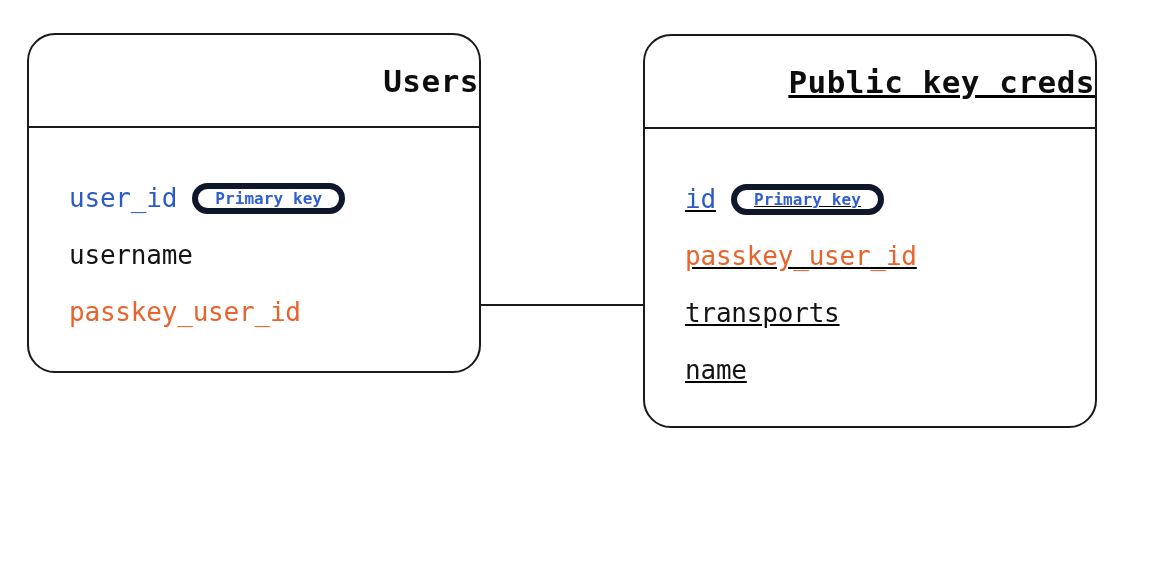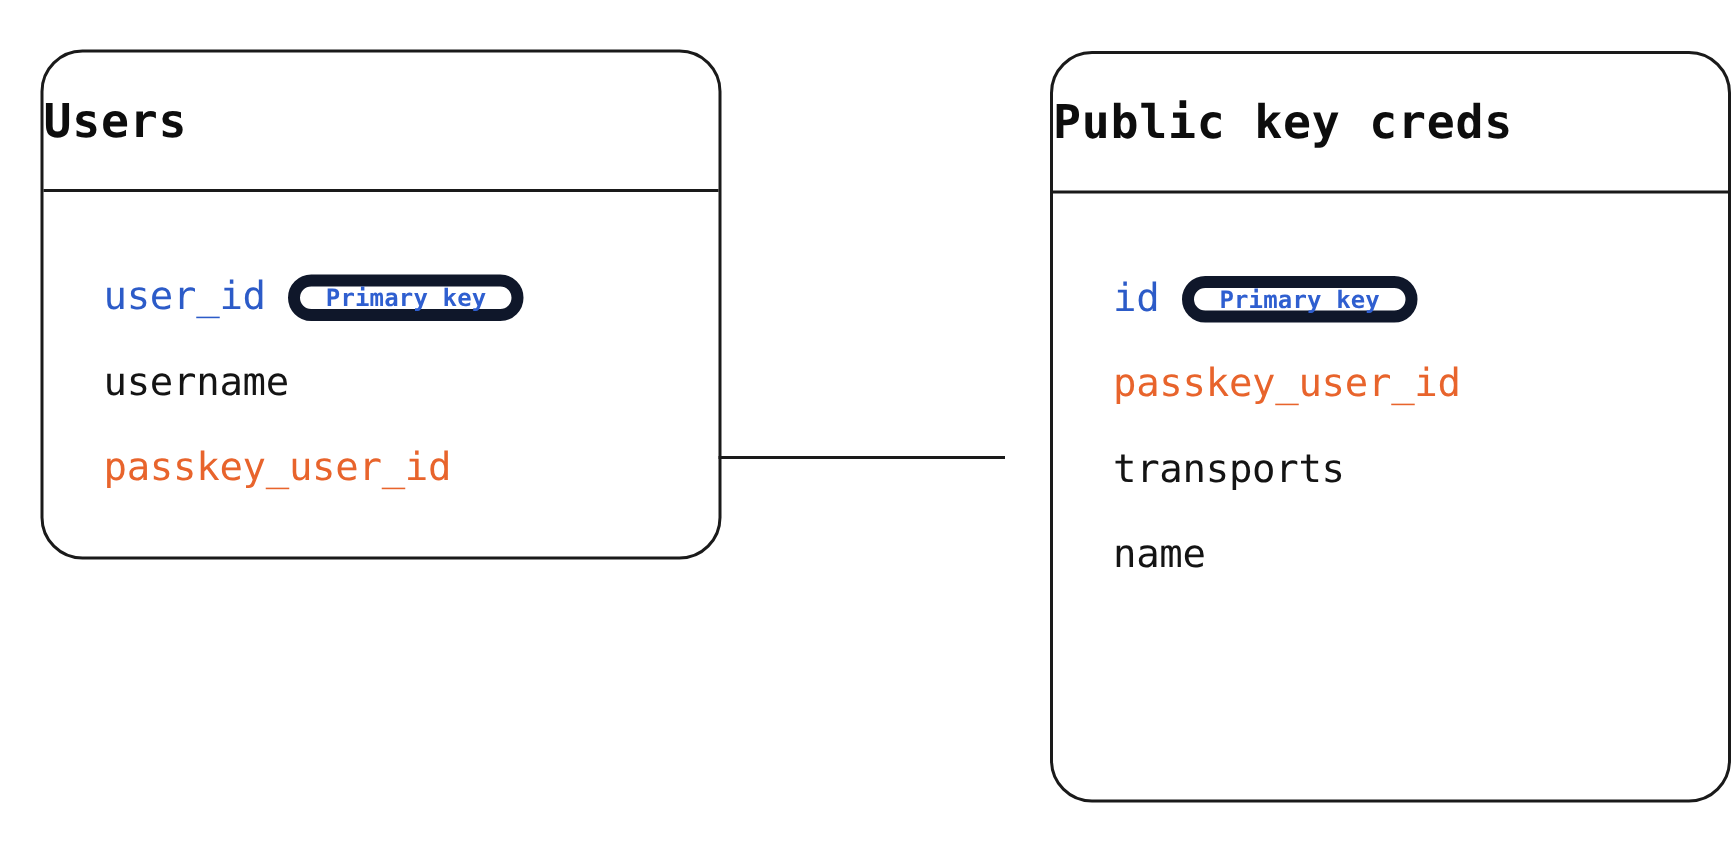--- a/index.html
+++ b/index.html
@@ -31,33 +31,34 @@
   }
 
   .entity-users {
     left: 27px;
     top: 33px;
     width: 454px;
     height: 340px;
   }
 
   .entity-pkcreds {
-    left: 700px;
+    left: 643px;
     top: 34px;
     width: 454px;
-    height: 501px;
+    height: 394px;
+    text-decoration: underline;
   }
 
   
   .entity-header {
     box-sizing: border-box;
     height: 93px;
     display: flex;
     align-items: center;
-    justify-content: flex-start;
+    justify-content: flex-end;
     border-bottom: 2px solid #1a1a1a;
   }
 
   .entity-title {
     font-family: "DejaVu Sans Mono", "Liberation Mono", monospace;
     font-weight: bold;
     font-size: 31px;
     letter-spacing: 0.5px;
     color: #0d0d0d;
     white-space: nowrap;
@@ -94,21 +95,21 @@
 
   
   .pk-badge {
     display: inline-flex;
     align-items: center;
     justify-content: center;
     box-sizing: border-box;
     margin-left: 15px;
     height: 31px;
     padding: 0 17px;
-    border: 8px solid #0f172a;
+    border: 6px solid #0f172a;
     border-radius: 16px;
     background: #ffffff;
     font-family: "DejaVu Sans Mono", "Liberation Mono", monospace;
     font-weight: bold;
     font-size: 16px;
     letter-spacing: 0.1px;
     color: #2f5fd0;
     white-space: nowrap;
   }
 

